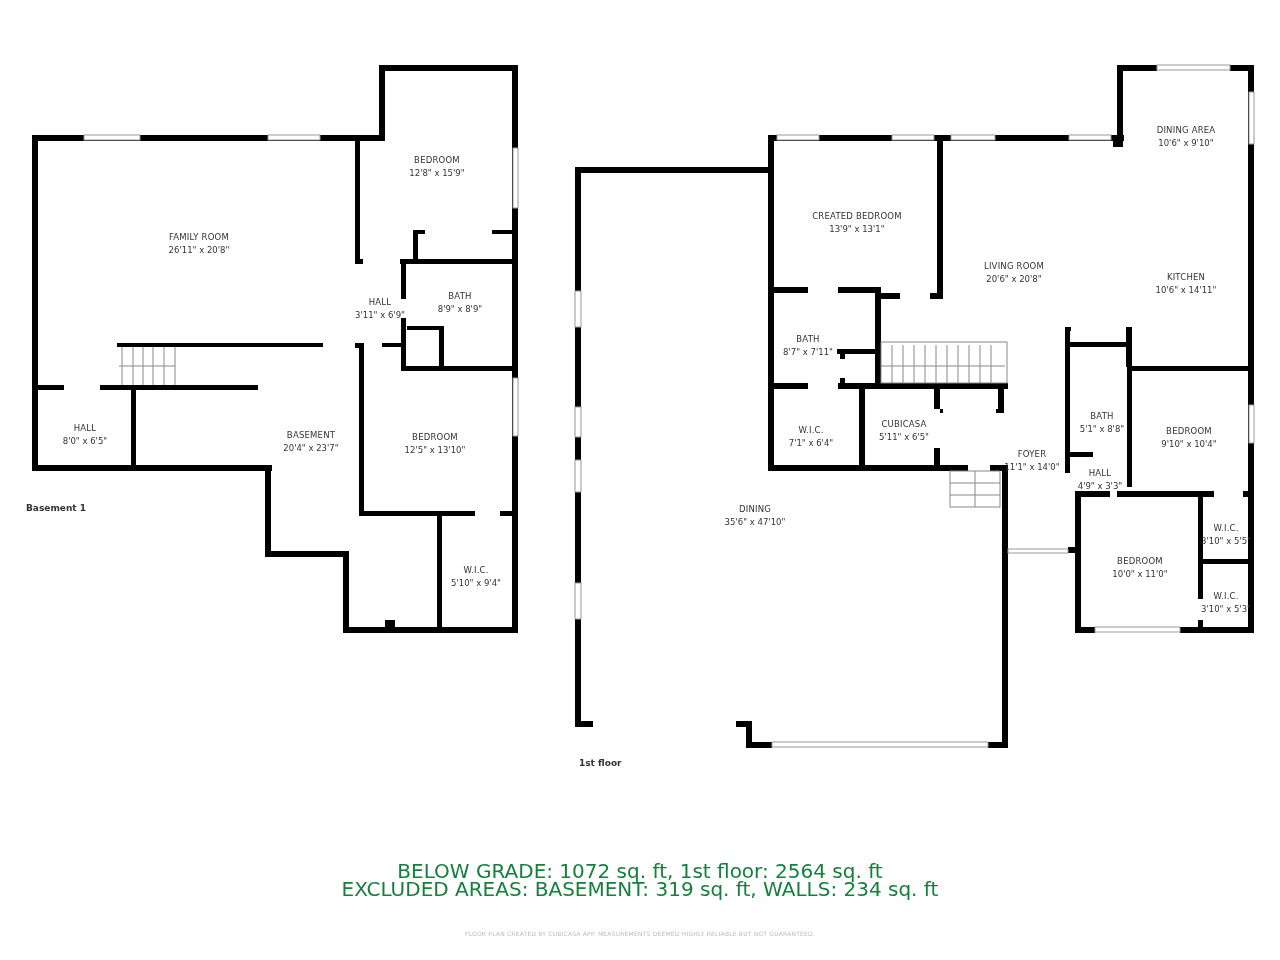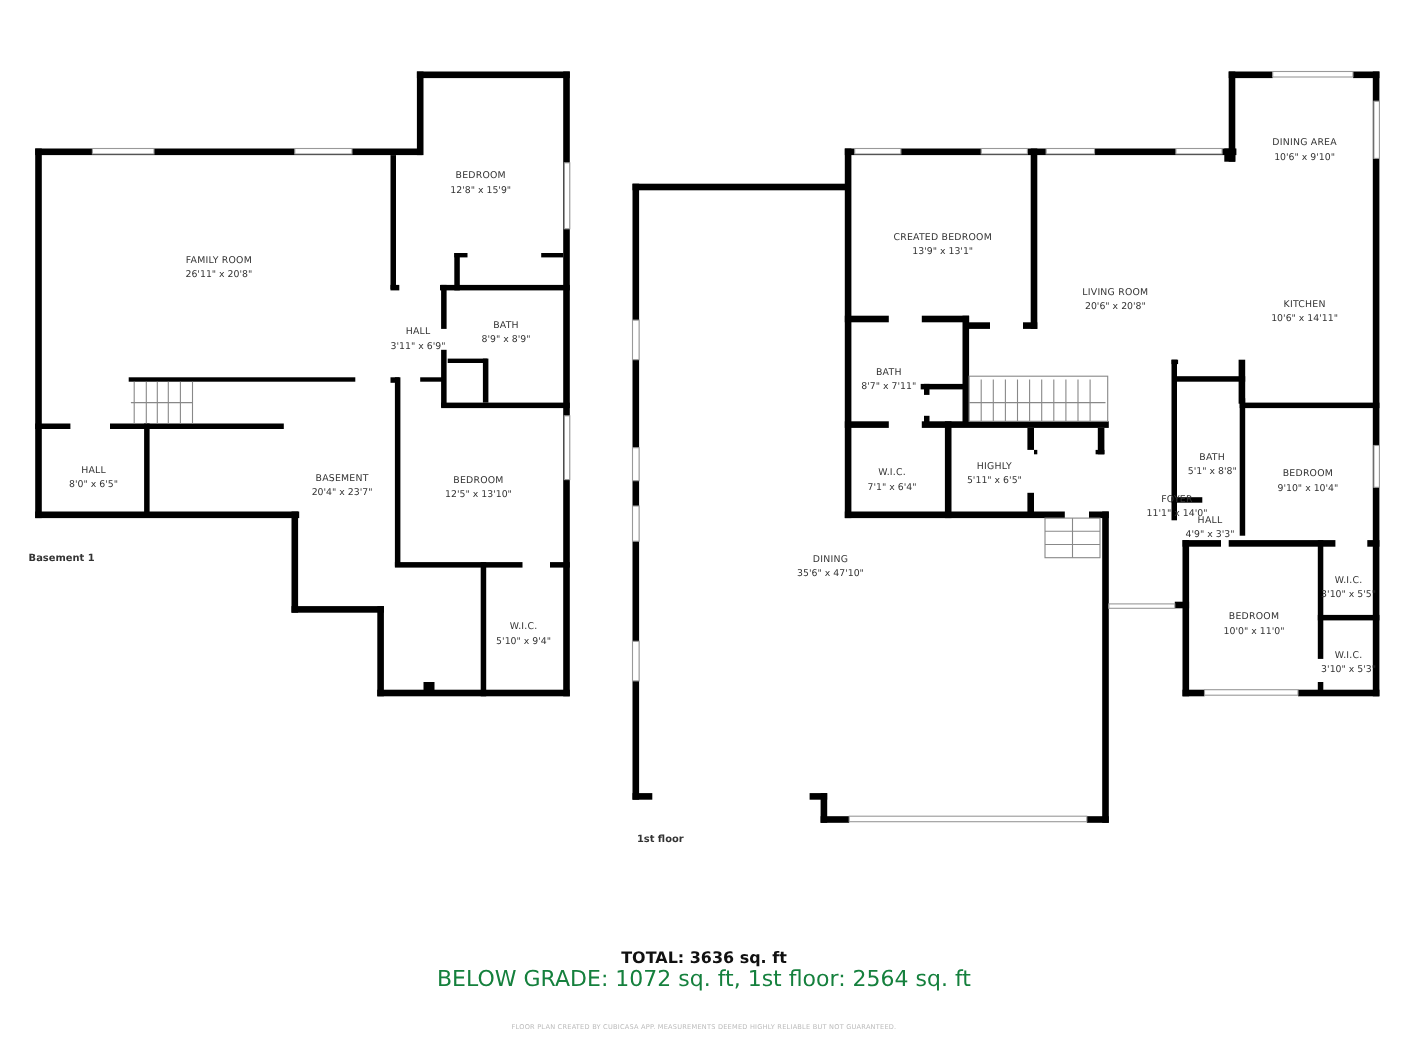--- a/index.html
+++ b/index.html
@@ -239,24 +239,24 @@
 </div>
 <div class="room" style="left:808px;top:346px">
   <span class="n">BATH</span>
   <span class="d">8'7" x 7'11"</span>
 </div>
 <div class="room" style="left:811px;top:437px">
   <span class="n">W.I.C.</span>
   <span class="d">7'1" x 6'4"</span>
 </div>
 <div class="room" style="left:904px;top:431px">
-  <span class="n">HIGHLY</span>
+  <span class="n">CUBICASA</span>
   <span class="d">5'11" x 6'5"</span>
 </div>
-<div class="room" style="left:1070px;top:461px">
+<div class="room" style="left:1032px;top:461px">
   <span class="n">FOYER</span>
   <span class="d">11'1" x 14'0"</span>
 </div>
 <div class="room" style="left:1102px;top:423px">
   <span class="n">BATH</span>
   <span class="d">5'1" x 8'8"</span>
 </div>
 <div class="room" style="left:1189px;top:438px">
   <span class="n">BEDROOM</span>
   <span class="d">9'10" x 10'4"</span>
@@ -273,16 +273,16 @@
   <span class="n">W.I.C.</span>
   <span class="d">3'10" x 5'5"</span>
 </div>
 <div class="room" style="left:1226px;top:603px">
   <span class="n">W.I.C.</span>
   <span class="d">3'10" x 5'3"</span>
 </div>
 <div class="floor-label" style="left:579px;top:758px">1st floor</div>
 
 <div class="summary">
-  <div class="total">TOTAL: 3636 sq. ft</div>
   <div class="line">BELOW GRADE: 1072 sq. ft, 1st floor: 2564 sq. ft</div>
+  <div class="line">EXCLUDED AREAS: BASEMENT: 319 sq. ft, WALLS: 234 sq. ft</div>
 </div>
 <div class="credit">FLOOR PLAN CREATED BY CUBICASA APP. MEASUREMENTS DEEMED HIGHLY RELIABLE BUT NOT GUARANTEED.</div>
 
 </body></html>

